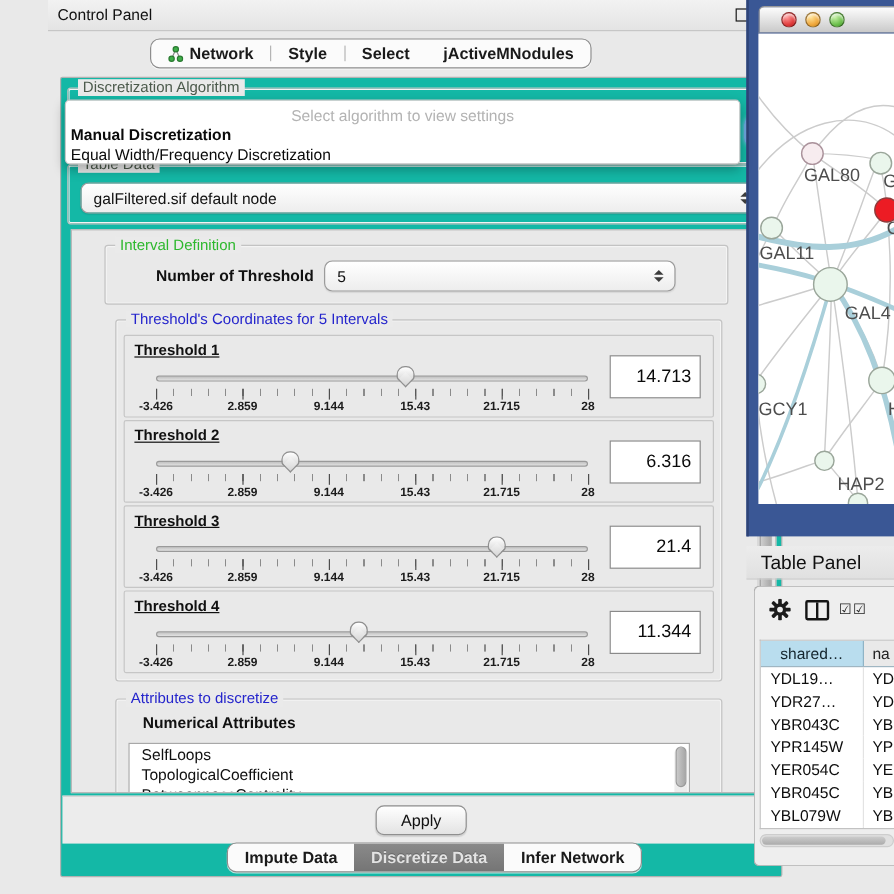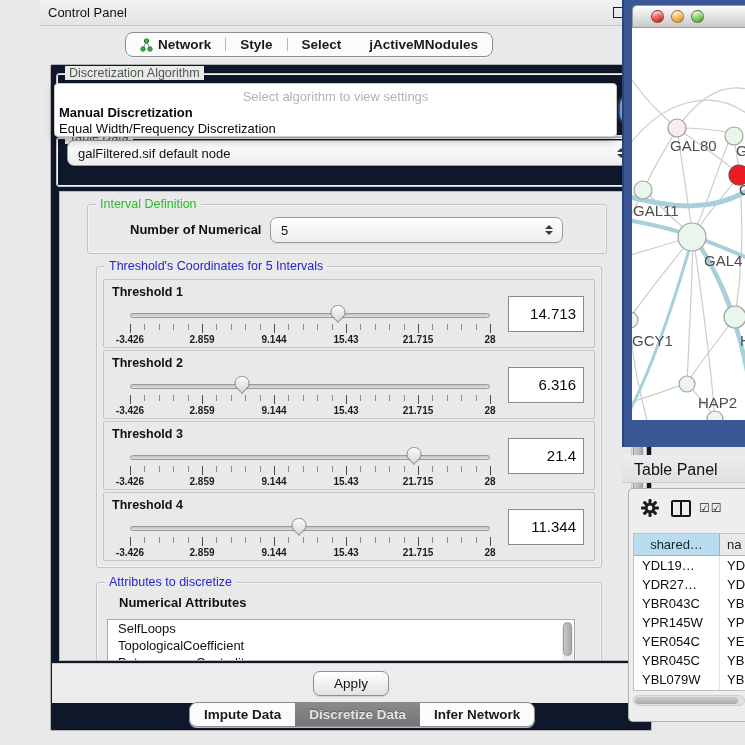--- a/index.html
+++ b/index.html
@@ -14,21 +14,21 @@
   #close-btn { position:absolute; left:592px; top:3px; font-size:14px; font-weight:bold; color:#111; }
 
   
   .pill { position:absolute; display:flex; align-items:stretch; background:#fbfbfb; border:1px solid #8d8d8d; border-radius:8px; overflow:hidden; height:25px; box-shadow:0 1px 0 rgba(255,255,255,.7); }
   #top-tabs { left:85px; top:32px; }
   .pill .tab { display:flex; align-items:center; gap:5px; padding:0 14px; font-size:13.5px; font-weight:bold; color:#1a1a1a; position:relative; }
   .pill .tab.sel { background:linear-gradient(#8a8a8a,#757575); color:#e3e3e3; text-shadow:0 -1px 0 rgba(0,0,0,.25); }
   .pill .sep { width:1px; background:#b5b5b5; margin:5px 0; }
 
   
-  #outer-panel { position:absolute; left:10px; top:64px; width:602px; height:667px; border:1px solid #b2b2b2; background:#0f172a; border-radius:2px; }
+  #outer-panel { position:absolute; left:10px; top:64px; width:602px; height:667px; border:1px solid #b2b2b2; background:#14b8a6; border-radius:2px; }
 
   
   .group { position:absolute; border:1px solid #c3c3c3; border-radius:3px; box-shadow:inset 0 0 0 1px #f4f4f4; }
   .group > .gtitle { position:absolute; top:-8px; left:8px; background:#eaeaea; padding:0 4px; font-size:12.5px; }
   .gtitle.green { color:#2db82d; }
   .gtitle.blue  { color:#2525cc; }
   .gtitle.plain { color:#4c5a4c; }
 
   
   .combo { position:absolute; background:linear-gradient(#ffffff,#ededed); border:1px solid #9b9b9b; border-radius:7px; font-size:13px; color:#111; display:flex; align-items:center; padding:0 10px; box-shadow:0 1px 1px rgba(0,0,0,.08); }
@@ -47,21 +47,21 @@
   #algo-popup .opt.b { font-weight:bold; top:21px; }
   #algo-popup .opt.r { top:37px; }
 
   
   #inner-panel { position:absolute; left:8px; top:126px; width:588px; height:470px; border:1px solid #b8b8b8; background:#e9e9e9; overflow:hidden; }
   #inner-scrollbar { position:absolute; right:2px; top:2px; width:13px; height:466px; background:#e2e2e2; border-left:1px solid #cdcdcd; border-radius:7px; }
   #inner-scrollbar .thumb { position:absolute; left:1px; top:6px; width:10px; height:295px; border-radius:6px; background:linear-gradient(to right,#cfcfcf,#a9a9a9); border:1px solid #999; }
 
   
   .th-panel { position:absolute; left:6px; width:492px; height:69px; border:1px solid #c6c6c6; background:#e9e9e9; border-radius:2px; }
-  .th-label { position:absolute; left:8px; top:5px; font-size:12.5px; font-weight:bold; color:#111; }
+  .th-label { position:absolute; left:8px; top:5px; font-size:12.5px; font-weight:bold; color:#111;text-decoration:underline; }
   .slider { position:absolute; left:26px; top:24px; width:360px; height:42px; }
   .track { position:absolute; left:0; right:0; top:9px; height:5px; border:1px solid #9a9a9a; border-radius:3px; background:linear-gradient(#c2c2c2,#e2e2e2); }
   .thumb-w { position:absolute; top:0; width:15px; height:20px; transform:translateX(-50%); }
   .thumb-top { position:absolute; left:0; top:1px; width:15px; height:12px; background:linear-gradient(#ffffff,#dcdcdc); border:1px solid #8f8f8f; border-radius:7px 7px 3px 3px; }
   .thumb-pt { position:absolute; left:3px; top:8px; width:9px; height:9px; background:linear-gradient(135deg,#f4f4f4,#d6d6d6); border:1px solid #8f8f8f; transform:rotate(45deg); border-top:none; border-left:none; }
   .ticks { position:absolute; left:0; right:0; top:20px; height:6px;
     background-image:repeating-linear-gradient(to right,#6b6b6b 0 1px,transparent 1px calc(100%/25)); opacity:.75; }
   .majors { position:absolute; left:0; right:0; top:20px; height:9px; }
   .majors i { position:absolute; top:0; width:1px; height:9px; background:#4e4e4e; }
   .tlabels { position:absolute; left:0; right:0; top:30px; height:12px; font-size:10px; font-weight:bold; color:#1c1c1c; }
@@ -156,34 +156,34 @@
 
     <div id="outer-panel">
 
       <div class="group" style="left:5px; top:8px; width:590px; height:64px;">
         <span class="gtitle plain">Discretization Algorithm</span>
         <div id="algo-combo-frag"></div>
       </div>
 
       <div class="group" style="left:5px; top:72px; width:590px; height:50px;">
         <span class="gtitle plain">Table Data</span>
-        <div class="combo" style="left:10px; top:2px; width:568px; height:26px;">
+        <div class="combo" style="left:10px; top:14px; width:568px; height:26px;">
           <span>galFiltered.sif default node</span>
           <span class="arrows">
               <i class="up"></i>
               <i class="dn"></i>
             </span>
         </div>
       </div>
 
       <div id="inner-panel">
 
         <div class="group" style="left:27px; top:12px; width:520px; height:50px;">
           <span class="gtitle green">Interval Definition</span>
-          <span style="position:absolute; left:42px; top:17px; font-size:13px; font-weight:bold; color:#111;">Number of Numerical</span>
+          <span style="position:absolute; left:42px; top:17px; font-size:13px; font-weight:bold; color:#111;">Number of Threshold</span>
           <div class="combo" style="left:182px; top:12px; width:293px; height:26px;">
             <span>5</span>
             <span class="arrows">
                 <i class="up"></i>
                 <i class="dn"></i>
               </span>
           </div>
         </div>
 
         <div class="group" style="left:36px; top:74px; width:506px; height:302px;">

